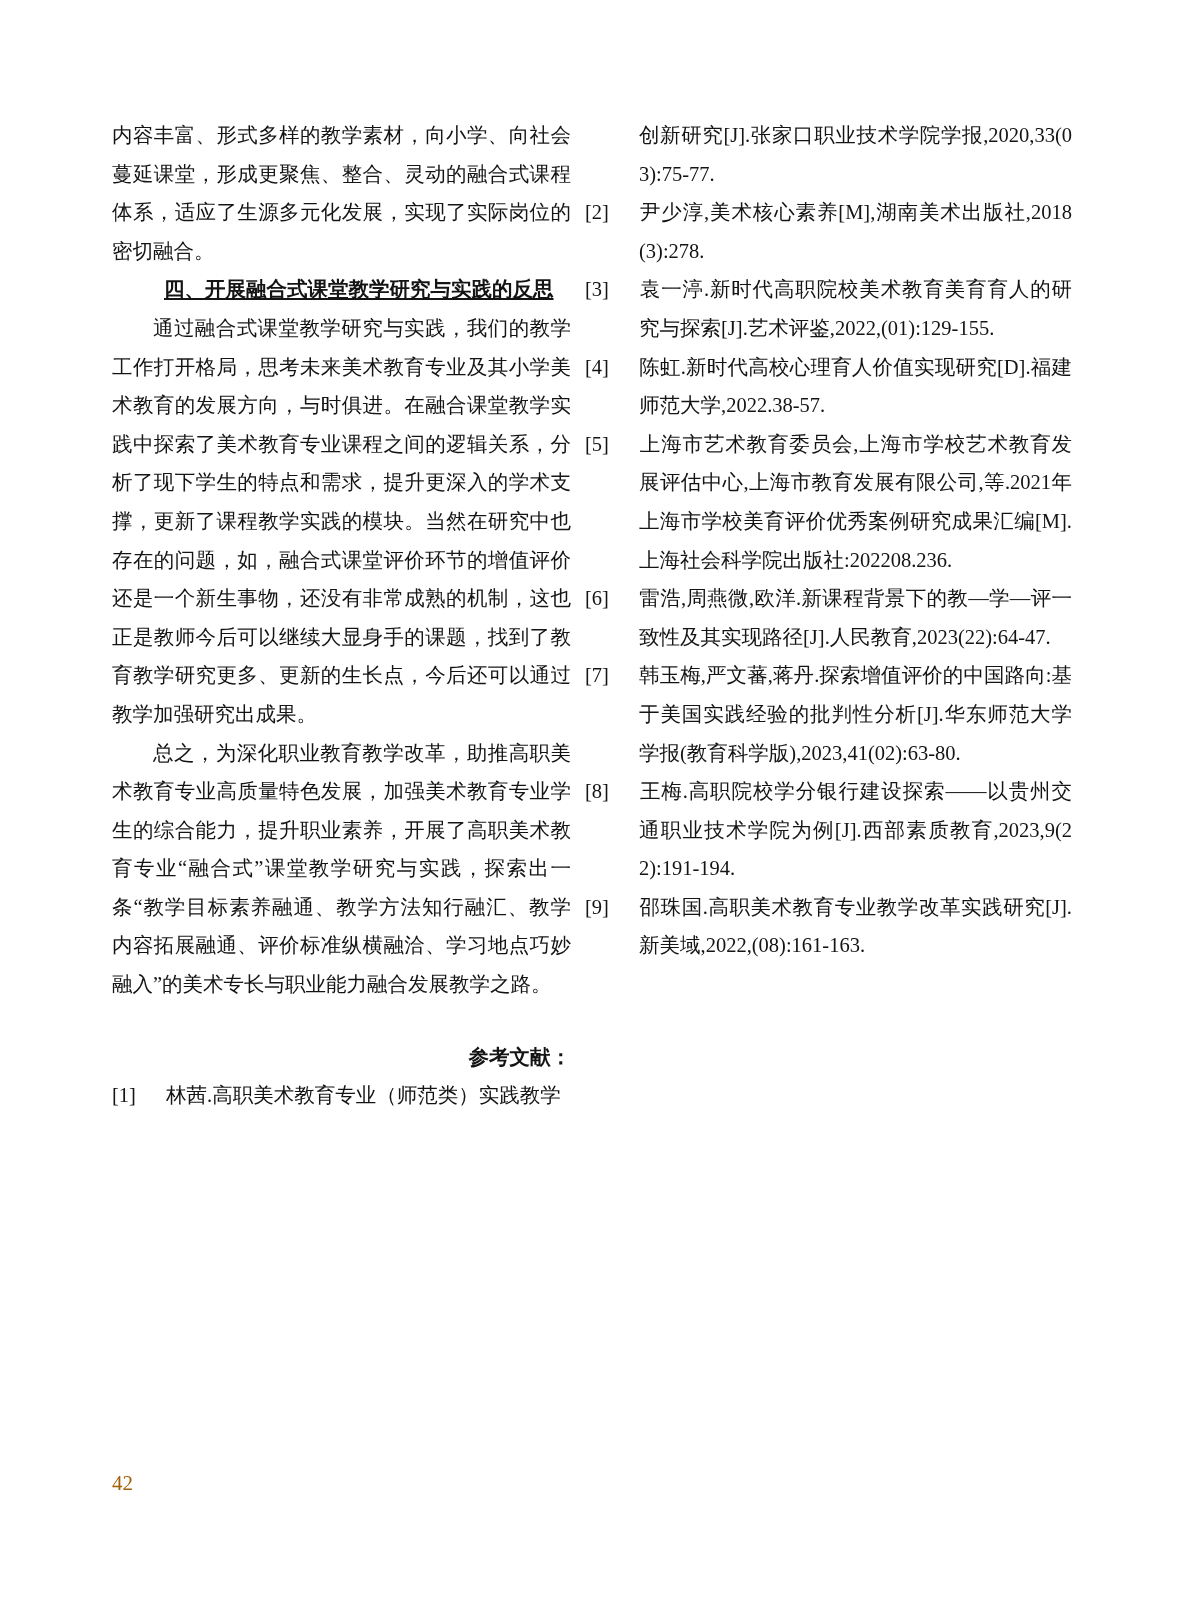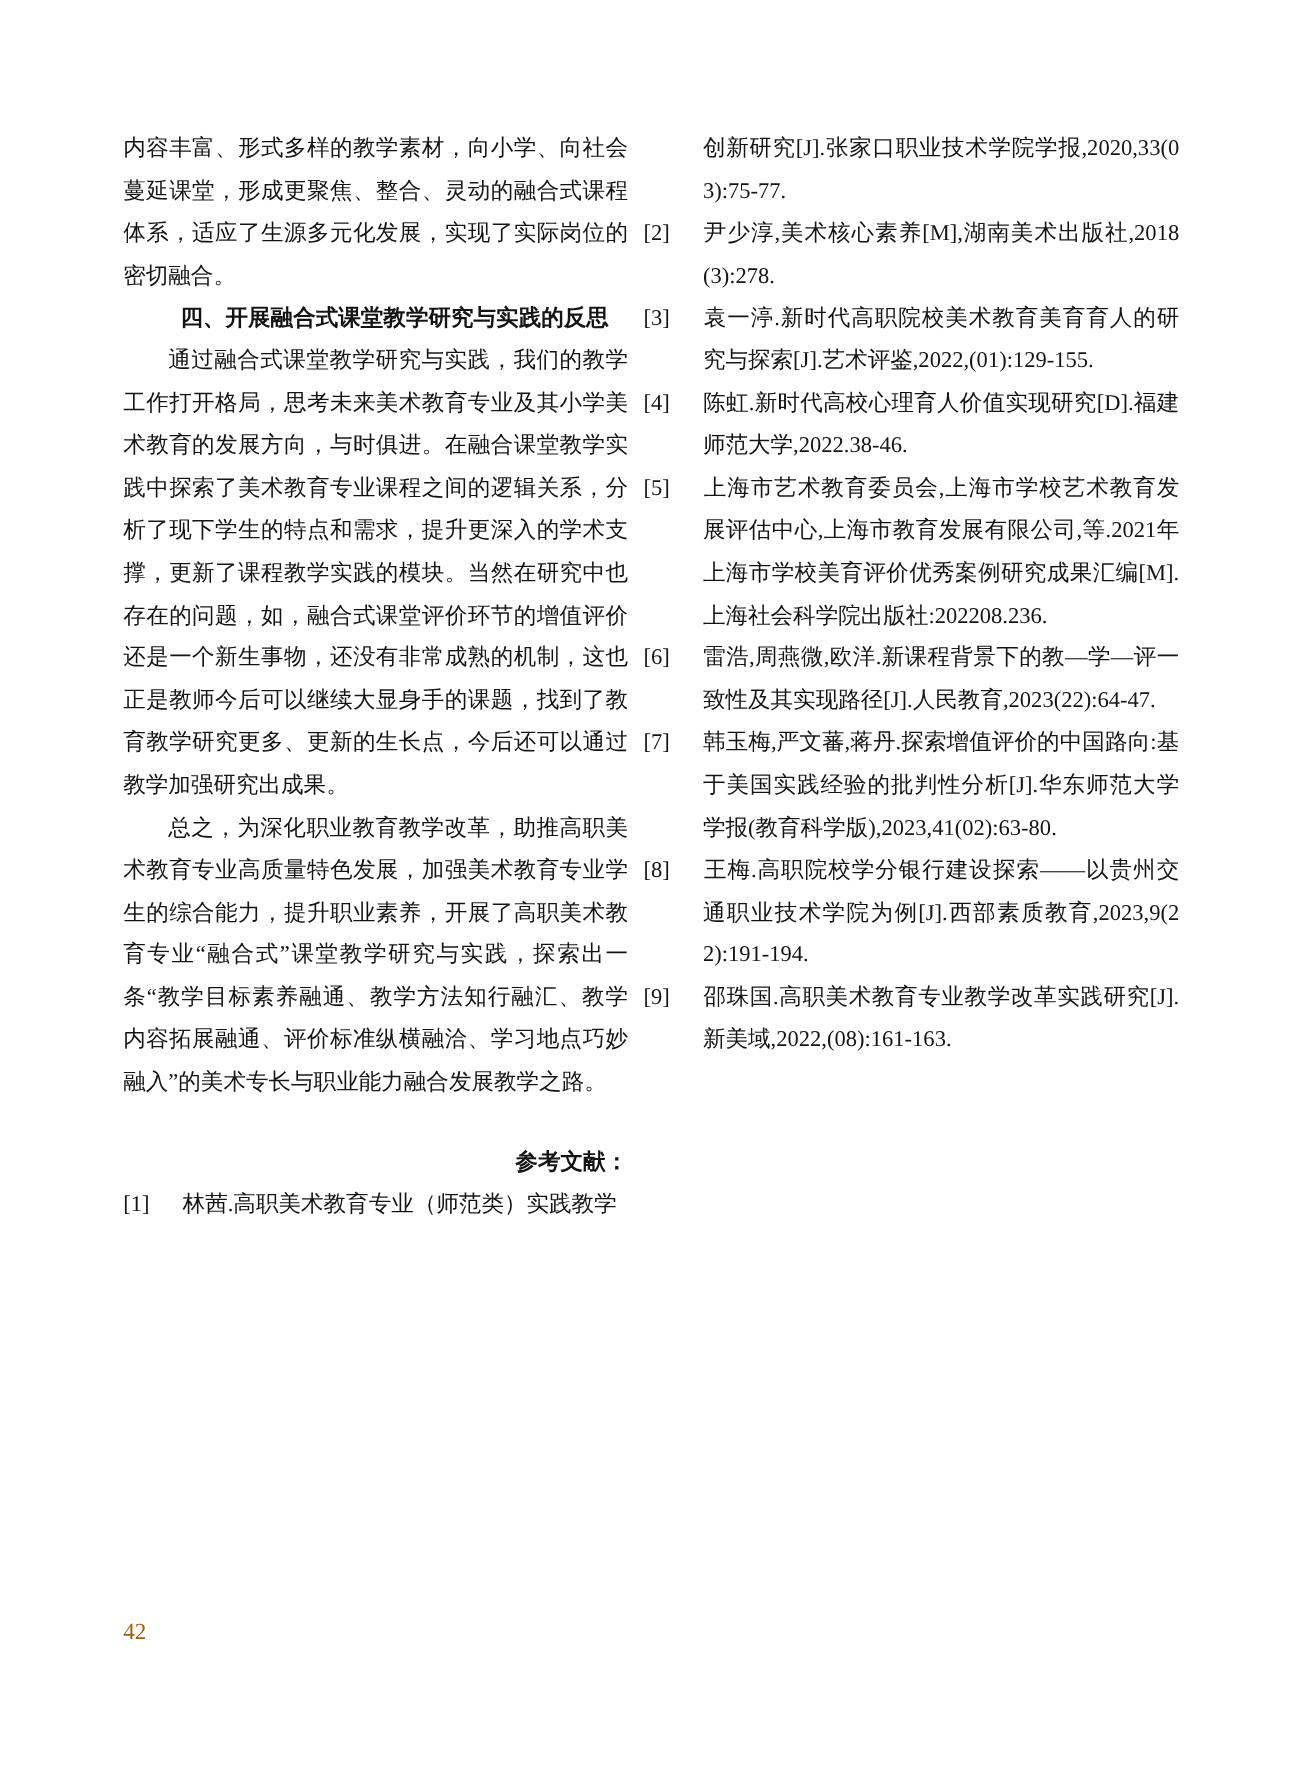--- a/index.html
+++ b/index.html
@@ -44,20 +44,21 @@
   .para.no-indent { text-indent: 0; }
 
   .section-heading {
     margin: 0;
     font-size: 20.5px;
     line-height: 38.6px;
     font-weight: bold;
     font-family: "Liberation Sans", "DejaVu Sans", sans-serif;
     padding-left: 52px;
     text-align: left;
+    text-decoration: underline;
   }
   .ref-heading {
     margin: 34px 0 0 0;
     font-size: 20.5px;
     line-height: 38.6px;
     font-weight: bold;
     font-family: "Liberation Sans", "DejaVu Sans", sans-serif;
     text-align: right;
   }
   .ref-item {
@@ -110,21 +111,21 @@
         <span>创新研究[J].张家口职业技术学院学报,2020,33(03):75-77.</span>
       </p>
 
       <p class="ref-item">
         <span class="ref-marker">[2]</span><span>尹少淳,美术核心素养[M],湖南美术出版社,2018(3):278.</span>
       </p>
       <p class="ref-item">
         <span class="ref-marker">[3]</span><span>袁一渟.新时代高职院校美术教育美育育人的研究与探索[J].艺术评鉴,2022,(01):129-155.</span>
       </p>
       <p class="ref-item">
-        <span class="ref-marker">[4]</span><span>陈虹.新时代高校心理育人价值实现研究[D].福建师范大学,2022.38-46.</span>
+        <span class="ref-marker">[4]</span><span>陈虹.新时代高校心理育人价值实现研究[D].福建师范大学,2022.38-57.</span>
       </p>
       <p class="ref-item">
         <span class="ref-marker">[5]</span><span>上海市艺术教育委员会,上海市学校艺术教育发展评估中心,上海市教育发展有限公司,等.2021年上海市学校美育评价优秀案例研究成果汇编[M].上海社会科学院出版社:202208.236.</span>
       </p>
       <p class="ref-item">
         <span class="ref-marker">[6]</span><span>雷浩,周燕微,欧洋.新课程背景下的教—学—评一致性及其实现路径[J].人民教育,2023(22):64-47.</span>
       </p>
       <p class="ref-item">
         <span class="ref-marker">[7]</span><span>韩玉梅,严文蕃,蒋丹.探索增值评价的中国路向:基于美国实践经验的批判性分析[J].华东师范大学学报(教育科学版),2023,41(02):63-80.</span>
       </p>

